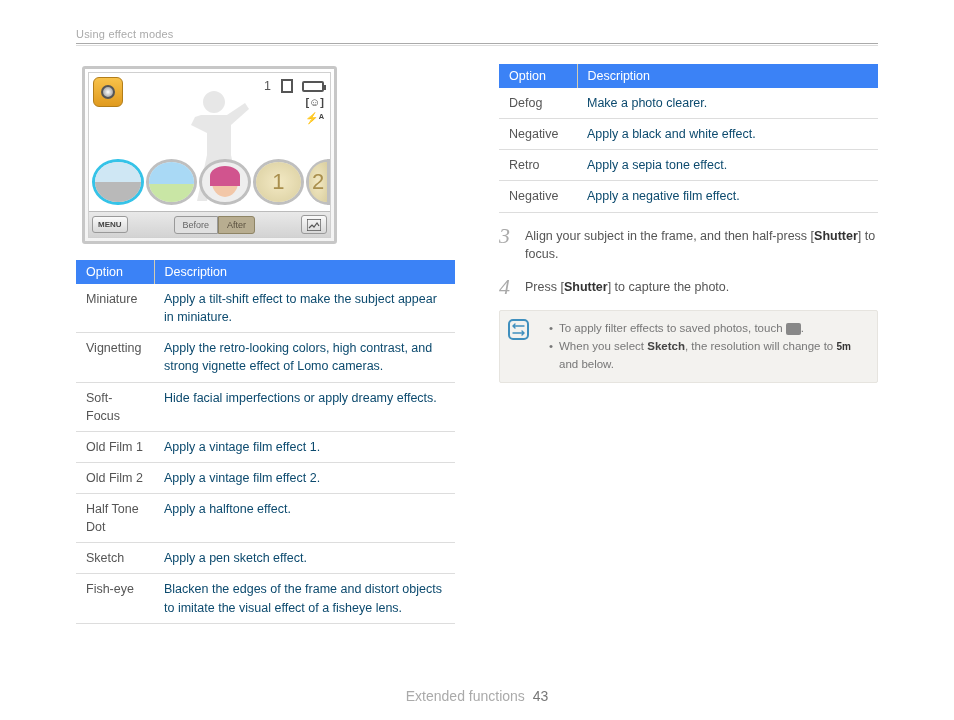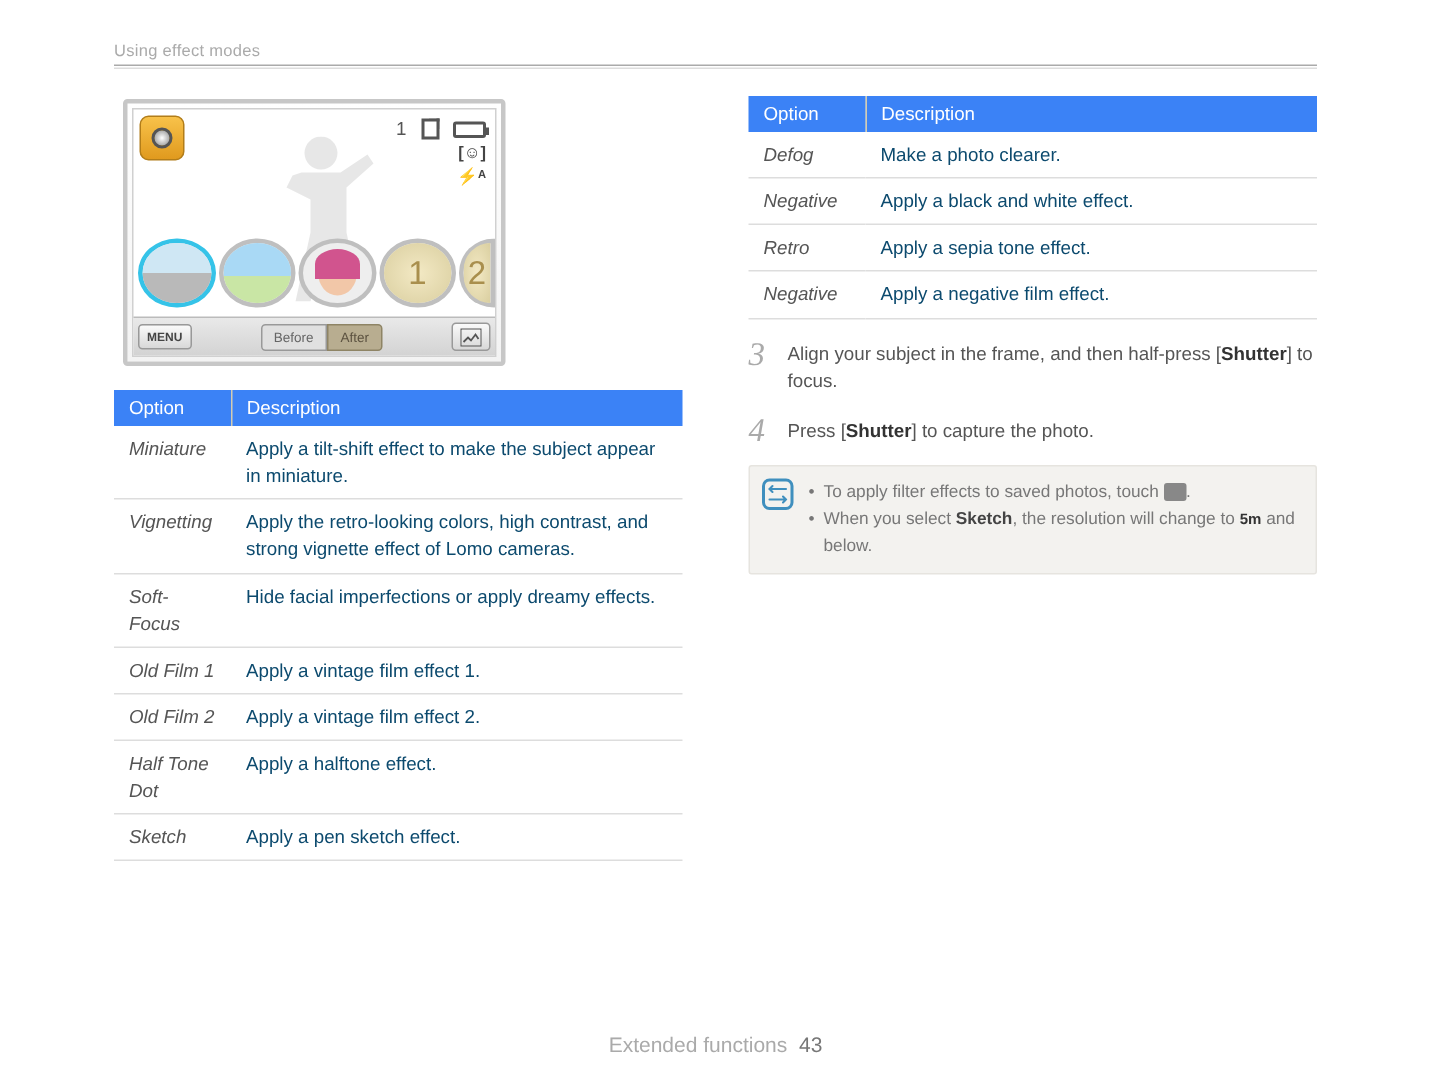--- a/index.html
+++ b/index.html
@@ -74,31 +74,31 @@
   .ba-toggle{margin:0 auto;display:flex;font-size:9px;}
   .ba-toggle span{padding:3px 8px;border:1px solid #999;background:#e0e0e0;color:#666;}
   .ba-toggle span:first-child{border-radius:3px 0 0 3px;}
   .ba-toggle span:last-child{border-radius:0 3px 3px 0;background:#b8ad90;color:#5c5240;border-color:#8e8465;}
   .edit-btn{background:linear-gradient(#fafafa,#d8d8d8);border:1px solid #999;border-radius:3px;width:26px;height:19px;margin-right:3px;display:flex;align-items:center;justify-content:center;font-size:11px;}
   
   table { width:100%; border-collapse: collapse; font-size:12.5px;}
   th { background:#3b82f6; color:#fff; font-weight:400; text-align:left; padding:5px 10px; border-right:1px solid #d3ccb1;}
   th:last-child{border-right:none;}
   td { padding:6px 10px; border-bottom:1px solid #ddd; color:#0c4a6e; vertical-align:top; line-height:1.45;}
-  td.opt { color:#555; width:78px;font-style:italic;}
+  td.opt { color:#555; width:78px;}
   .col-right td.opt{width:78px;}
   .col-left th:first-child{width:78px;}
   .col-right th:first-child{width:78px;}
   
   .step{display:flex;gap:8px;margin:10px 0;}
   .step .num{font-style:italic;font-family:"Times New Roman",serif;font-size:22px;color:#aaa;font-weight:300;min-width:18px;}
   .step .txt{padding-top:4px;line-height:1.5;color:#555;}
   .step .txt b{color:#333;}
   
-  .note{background:#f3f2ef;border:1px solid #e6e4df;border-radius:2px;padding:8px 8px 8px 8px;display:flex;gap:10px;margin-top:8px;font-size:11.5px;color:#777;}
+  .note{background:#f3f2ef;border:1px solid #e6e4df;border-radius:2px;padding:8px 8px 8px 8px;display:flex;gap:20px;margin-top:8px;font-size:11.5px;color:#777;}
   .note-icon{width:21px;height:21px;border:2px solid #3f8fbe;border-radius:5px;display:flex;align-items:center;justify-content:center;color:#3f8fbe;flex:0 0 21px;}
   .note ul{list-style:none;padding:0;}
   .note li{position:relative;padding-left:10px;margin:1px 0;line-height:1.5;}
   .note li:before{content:"•";position:absolute;left:0;top:0;}
   .note b{color:#444;}
   .inline-icon{display:inline-block;width:15px;height:12px;background:#888;border-radius:2px;vertical-align:middle;position:relative;}
   .inline-5m{display:inline-block;font-size:10px;font-weight:bold;color:#333;vertical-align:baseline;}
   
   .footer{position:absolute;left:0;right:0;bottom:16px;text-align:center;font-size:14px;color:#aaa;}
   .footer .pg{color:#777;}
@@ -194,20 +194,24 @@
             <td>Apply a vintage film effect 2.</td>
           </tr>
       <tr>
             <td class="opt">Half Tone Dot</td>
             <td>Apply a halftone effect.</td>
           </tr>
       <tr>
             <td class="opt">Sketch</td>
             <td>Apply a pen sketch effect.</td>
           </tr>
+      <tr>
+            <td class="opt">Fish-eye</td>
+            <td>Blacken the edges of the frame and distort objects to imitate the visual effect of a fisheye lens.</td>
+          </tr>
     </tbody>
       </table>
   </div>
 
   <div class="col col-right">
     <table>
       <tbody>
           <tr>
         <th>Option</th>
         <th>Description</th>

